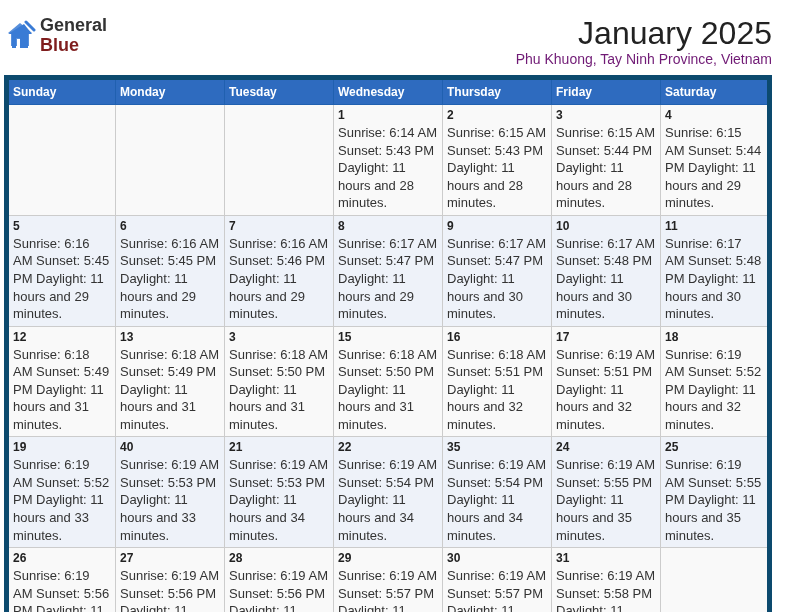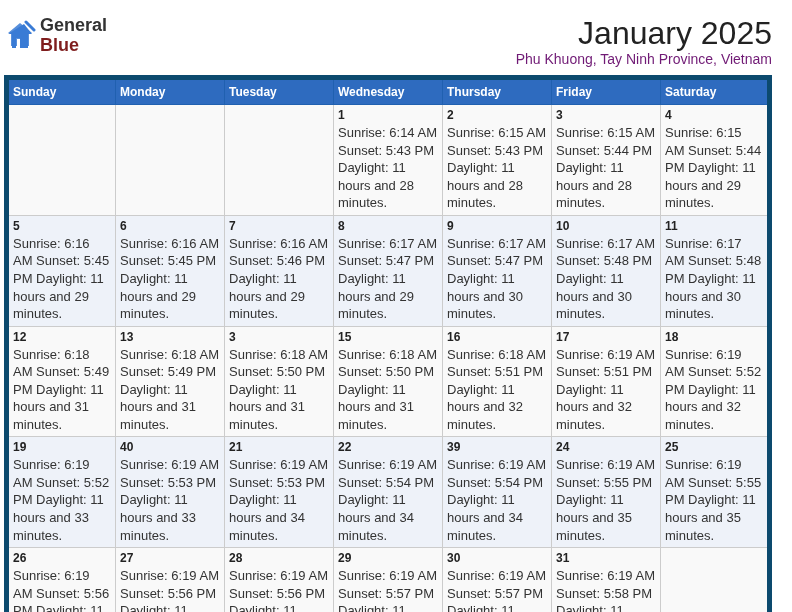--- a/index.html
+++ b/index.html
@@ -291,21 +291,21 @@
 and 34 minutes.</div>
           </td>
           <td>
             <div class="day-number">22</div>
             <div class="day-info">Sunrise: 6:19 AM
 Sunset: 5:54 PM
 Daylight: 11 hours
 and 34 minutes.</div>
           </td>
           <td>
-            <div class="day-number">39</div>
+            <div class="day-number">35</div>
             <div class="day-info">Sunrise: 6:19 AM
 Sunset: 5:54 PM
 Daylight: 11 hours
 and 34 minutes.</div>
           </td>
           <td>
             <div class="day-number">24</div>
             <div class="day-info">Sunrise: 6:19 AM
 Sunset: 5:55 PM
 Daylight: 11 hours

